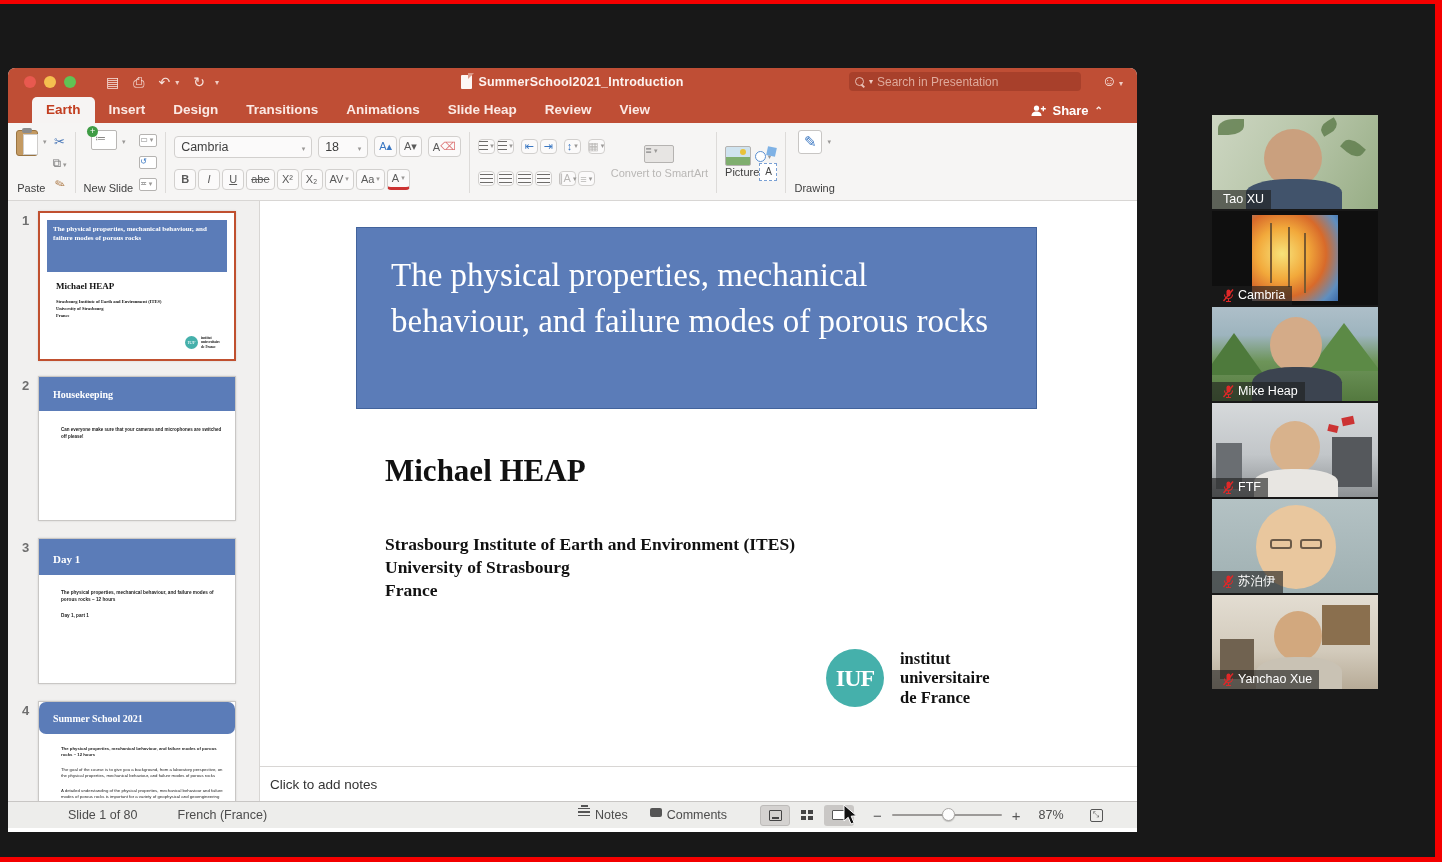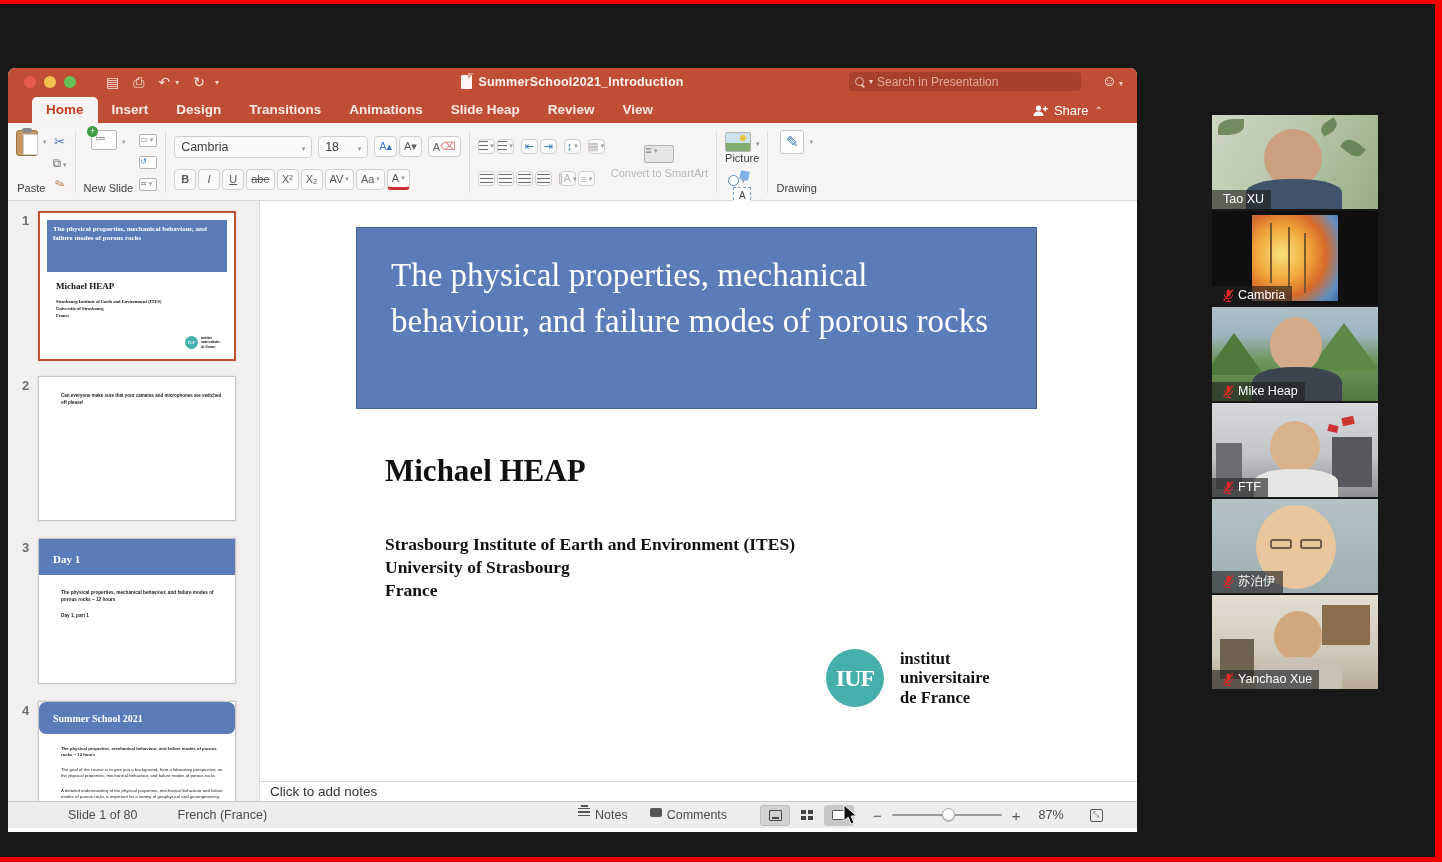--- a/index.html
+++ b/index.html
@@ -37,21 +37,21 @@
   .mag::before { content:""; position:absolute; width:7px; height:7px; border:1.6px solid #e8c0b5; border-radius:50%; }
   .mag::after { content:""; position:absolute; width:4px; height:1.6px; background:#e8c0b5; transform:rotate(45deg); left:6px; top:8px; }
   .smiley { position:absolute; right:14px; top:5px; color:#fbeeea; font-size:15px; line-height:1; }
   .smiley .tb-caret { margin-left:2px; }
 
   
   .tabrow { position:relative; height:27px; background:#bf4e35; display:flex; align-items:flex-end; padding-left:24px; }
   .tab { color:#fbe9e4; font-size:13.5px; font-weight:600; padding:5px 14px 6px; cursor:default; }
   .tab.active { background:#f6f4f3; color:#c23e20; border-radius:5px 5px 0 0; }
   .share-box { position:absolute; right:34px; bottom:5px; display:flex; align-items:center; gap:6px;
-               color:#fff; font-size:13px; font-weight:400; }
+               color:#fff; font-size:13px; font-weight:700; }
   .chev-up { font-size:10px; color:#fbe9e4; }
 
   
   .ribbon { height:78px; background:#f6f5f4; border-bottom:1px solid #d8d6d4; display:flex;
             align-items:stretch; padding:5px 8px 3px; gap:6px; position:relative; }
   .rb-sep { width:1px; background:#dddbd9; margin:4px 2px; }
   .rb-col { display:flex; flex-direction:column; align-items:center; justify-content:space-between; padding:2px 0; }
   .rb-label { font-size:11px; color:#3e3e3e; text-align:center; line-height:1.15; }
   .btn { border:1px solid #d2d0ce; background:#fbfafa; border-radius:4px; color:#5a5a5a;
          font-size:11px; display:inline-flex; align-items:center; justify-content:center; }
@@ -101,21 +101,21 @@
   .author { position:absolute; left:125px; top:252px; font-family:"Liberation Serif", serif;
             font-weight:700; font-size:31px; color:#111; }
   .affil { position:absolute; left:125px; top:332px; font-family:"Liberation Serif", serif;
            font-weight:700; font-size:17.5px; color:#111; line-height:1.32; }
   .iuf { position:absolute; left:566px; top:448px; display:flex; align-items:center; gap:16px; }
   .iuf-circle { width:58px; height:58px; border-radius:50%; background:#45b0ab; color:#fff;
                 font-family:"Liberation Serif", serif; font-weight:700; font-size:24px;
                 display:flex; align-items:center; justify-content:center; letter-spacing:-1px; }
   .iuf-text { font-family:"Liberation Serif", serif; font-weight:700; font-size:16.5px; color:#111; line-height:1.18; }
 
-  .notes-pane { height:20px; background:#fff; border-top:1px solid #d8d6d4; display:flex; align-items:center; padding-left:10px; }
+  .notes-pane { height:35px; background:#fff; border-top:1px solid #d8d6d4; display:flex; align-items:center; padding-left:10px; }
   .notes-pane span { color:#333; font-size:13.5px; }
   .right-col { flex:1; display:flex; flex-direction:column; }
 
   
   .statusbar { height:27px; background:#ededeb; border-top:1px solid #c8c6c4; display:flex;
                align-items:center; font-size:12.5px; color:#4c4c4c; position:relative; }
   .sb-left { display:flex; gap:40px; margin-left:60px; }
   .sb-mid { position:absolute; left:570px; display:flex; align-items:center; gap:22px; }
   .sb-item { display:flex; gap:5px; }
   .notes-ic { width:12px; height:10px; background:repeating-linear-gradient(to bottom,#555 0 1.3px,transparent 1.3px 3.4px); }
@@ -197,21 +197,21 @@
     </div>
     <div class="searchbox">
       <span class="mag"></span>
       <span class="tb-caret" style="margin-left:0">▾</span>
       <input type="text" placeholder="Search in Presentation" style="">
     </div>
     <div class="smiley">☺<span class="tb-caret">▾</span></div>
   </div>
 
   <div class="tabrow">
-    <div class="tab active">Home</div>
+    <div class="tab active">Earth</div>
     <div class="tab">Insert</div>
     <div class="tab">Design</div>
     <div class="tab">Transitions</div>
     <div class="tab">Animations</div>
     <div class="tab">Slide Heap</div>
     <div class="tab">Review</div>
     <div class="tab">View</div>
     <div class="share-box">
       <svg width="15" height="12" viewBox="0 0 15 12">
         <circle cx="5.5" cy="3.2" r="2.6" fill="#fff"></circle>
@@ -325,21 +325,21 @@
       </div>
     </div>
 
     <div class="rb-col" style="justify-content:center;gap:4px;">
       <div class="smallslide grayed" style="width:30px;height:18px;background:#e7e5e3;">≣<span class="caret"></span></div>
       <div class="rb-label grayed">Convert to SmartArt</div>
     </div>
 
     <div class="rb-sep"></div>
 
-    <div class="rb-col" style="flex-direction:column;align-items:center;gap:0;">
+    <div class="rb-col" style="flex-direction:row;align-items:center;gap:0;">
       <div class="rb-col">
         <div style="display:flex;align-items:flex-start;gap:3px;">
           <div class="picture-ic"></div>
           <span class="caret"></span>
         </div>
         <div class="rb-label">Picture</div>
       </div>
       <div class="rb-col" style="justify-content:space-around;">
         <span><span class="shape-ic"></span><span class="caret"></span></span>
         <span class="textbox-ic">A</span>
@@ -374,20 +374,21 @@
           <div class="serif" style="font-size:3.5px;font-weight:700;color:#111;line-height:1.2;">
             <div>institut</div>
             <div>universitaire</div>
             <div>de France</div>
           </div>
         </div>
       </div>
 
       <div class="thumb-num" style="top:177px;">2</div>
       <div class="thumb" style="top:175px;height:145px;">
+        <div class="t-blue" style="height:34px;font-size:10px;padding:12px 0 0 14px;">Housekeeping</div>
         <div class="t-bullet" style="margin:16px 12px 0 22px;font-size:4.5px;line-height:1.5;">Can everyone make sure that your cameras and microphones are switched off please!</div>
       </div>
 
       <div class="thumb-num" style="top:339px;">3</div>
       <div class="thumb" style="top:337px;height:146px;">
         <div class="t-blue" style="height:36px;font-size:11px;padding:14px 0 0 14px;">Day 1</div>
         <div class="t-bullet" style="margin:14px 12px 0 22px;font-size:4.7px;line-height:1.5;">The physical properties, mechanical behaviour, and failure modes of porous rocks – 12 hours</div>
         <div class="t-bullet" style="margin:10px 12px 0 22px;font-size:4.7px;">Day 1, part 1</div>
       </div>
 

